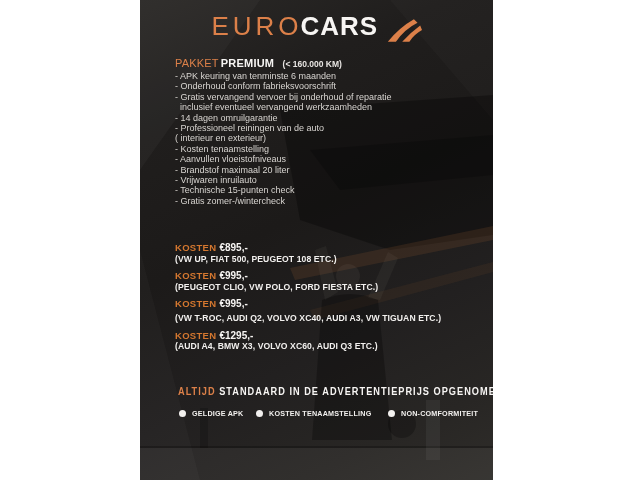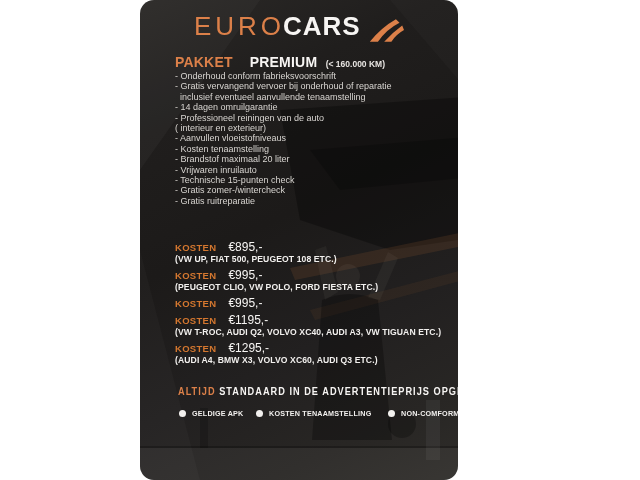--- a/index.html
+++ b/index.html
@@ -1,45 +1,45 @@
 <!DOCTYPE html>
 <html><head>
 <meta charset="utf-8">
 <style>
   html,body{margin:0;padding:0;background:#ffffff;}
   .page{position:relative;width:640px;height:480px;background:#ffffff;overflow:hidden;
         font-family:"Liberation Sans",sans-serif;}
-  .card{position:absolute;left:140px;top:0;width:318px;height:480px;overflow:hidden;
-        background:linear-gradient(155deg,#2b2927 0%,#201e1d 22%,#1c1a19 45%,#222020 68%,#282624 86%,#2f2d2a 100%);border-radius:14px;}
+  .card{position:absolute;left:140px;top:0;width:353px;height:480px;overflow:hidden;
+        background:linear-gradient(155deg,#2b2927 0%,#201e1d 22%,#1c1a19 45%,#222020 68%,#282624 86%,#2f2d2a 100%);}
   .bg-art{position:absolute;inset:0;pointer-events:none;}
   .bg-art svg{display:block;}
   .content{position:absolute;inset:0;}
 
   
   .logo{position:absolute;top:11px;left:0;width:100%;text-align:center;white-space:nowrap;}
   .logo-euro{font-size:26px;font-weight:400;color:#dc8049;letter-spacing:4px;vertical-align:middle;}
   .logo-cars{font-size:26px;font-weight:800;color:#f7f5f3;letter-spacing:1px;vertical-align:middle;margin-left:-2px;}
   .logo-icon{vertical-align:middle;margin-left:3px;margin-bottom:-6px;}
 
   
   .pkg-title{position:absolute;left:35px;top:53px;white-space:nowrap;}
-  .pkg-orange{font-size:14px;font-weight:700;color:#dc8049;letter-spacing:.2px;}
-  .pkg-white{font-size:14px;font-weight:800;color:#f7f5f3;letter-spacing:.2px;margin-left:17px;}
+  .pkg-orange{font-size:11px;font-weight:400;color:#dc8049;letter-spacing:.2px;}
+  .pkg-white{font-size:11px;font-weight:800;color:#f7f5f3;letter-spacing:.2px;margin-left:2px;}
   .pkg-sub{font-size:8.5px;font-weight:700;color:#e8e5e2;margin-left:4px;}
 
   
   .features{position:absolute;left:35px;top:71px;}
   .feature-line{font-size:9px;line-height:10.4px;color:#d8d5d1;white-space:pre;font-weight:400;}
 
   
   .pricing{position:absolute;left:35px;top:240px;}
   .price-block{margin-bottom:3.5px;}
   .price-row{line-height:11.5px;white-space:nowrap;}
   .kosten{font-size:9.5px;font-weight:800;color:#d4772f;letter-spacing:.3px;}
-  .price{font-size:12px;font-weight:400;color:#f7f5f3;margin-left:12px;}
+  .price{font-size:10px;font-weight:700;color:#f7f5f3;margin-left:3px;}
   .cars-row{font-size:8.6px;font-weight:800;color:#f2f0ee;line-height:11px;white-space:nowrap;letter-spacing:.1px;}
 
   
   .footer{position:absolute;left:38px;top:381px;width:300px;}
   .footer-heading{white-space:nowrap;transform:scaleX(.92);transform-origin:left;}
   .fh-orange{font-size:10px;font-weight:800;color:#dc8049;letter-spacing:1.1px;}
   .fh-white{font-size:10px;font-weight:800;color:#f7f5f3;letter-spacing:1.1px;}
   .footer-items{position:relative;height:14px;margin-top:5px;}
   .footer-item{position:absolute;top:0;white-space:nowrap;}
   .dot{display:inline-block;width:7px;height:7px;border-radius:50%;background:#f2f0ee;vertical-align:middle;margin-right:6px;}
@@ -86,49 +86,48 @@
           <path d="M18,27 Q27,17 38,9 L40,14 Q31,19 26,27 Z" fill="#dc8049"></path>
         </svg>
       </div>
 
       <div class="pkg-title">
         <span class="pkg-orange">PAKKET</span><span class="pkg-white">PREMIUM</span>
         <span class="pkg-sub">(&lt; 160.000 KM)</span>
       </div>
 
       <div class="features" id="features">
+          <div class="feature-line">- APK keuring van tenminste 6 maanden</div>
           <div class="feature-line">- Onderhoud conform fabrieksvoorschrift</div>
           <div class="feature-line">- Gratis vervangend vervoer bij onderhoud of reparatie</div>
-          <div class="feature-line">  inclusief eventueel aanvullende tenaamstelling</div>
+          <div class="feature-line">  inclusief eventueel vervangend werkzaamheden</div>
           <div class="feature-line">- 14 dagen omruilgarantie</div>
           <div class="feature-line">- Professioneel reiningen van de auto</div>
           <div class="feature-line">( interieur en exterieur)</div>
+          <div class="feature-line">- Kosten tenaamstelling</div>
           <div class="feature-line">- Aanvullen vloeistofniveaus</div>
-          <div class="feature-line">- Kosten tenaamstelling</div>
           <div class="feature-line">- Brandstof maximaal 20 liter</div>
           <div class="feature-line">- Vrijwaren inruilauto</div>
           <div class="feature-line">- Technische 15-punten check</div>
           <div class="feature-line">- Gratis zomer-/wintercheck</div>
-          <div class="feature-line">- Gratis ruitreparatie</div>
         </div>
 
       <div class="pricing" id="pricing">
           <div class="price-block">
             <div class="price-row"><span class="kosten">KOSTEN</span><span class="price">€895,-</span></div>
             <div class="cars-row">(VW UP, FIAT 500, PEUGEOT 108 ETC.)</div>
           </div>
           <div class="price-block">
             <div class="price-row"><span class="kosten">KOSTEN</span><span class="price">€995,-</span></div>
             <div class="cars-row">(PEUGEOT CLIO, VW POLO, FORD FIESTA ETC.)</div>
           </div>
           <div class="price-block">
             <div class="price-row"><span class="kosten">KOSTEN</span><span class="price">€995,-</span></div>
           </div>
           <div class="price-block">
-            <div class="price-row"><span class="kosten">KOSTEN</span><span class="price">€1195,-</span></div>
             <div class="cars-row">(VW T-ROC, AUDI Q2, VOLVO XC40, AUDI A3, VW TIGUAN ETC.)</div>
           </div>
           <div class="price-block">
             <div class="price-row"><span class="kosten">KOSTEN</span><span class="price">€1295,-</span></div>
             <div class="cars-row">(AUDI A4, BMW X3, VOLVO XC60, AUDI Q3 ETC.)</div>
           </div>
         </div>
 
       <div class="footer">
         <div class="footer-heading">

